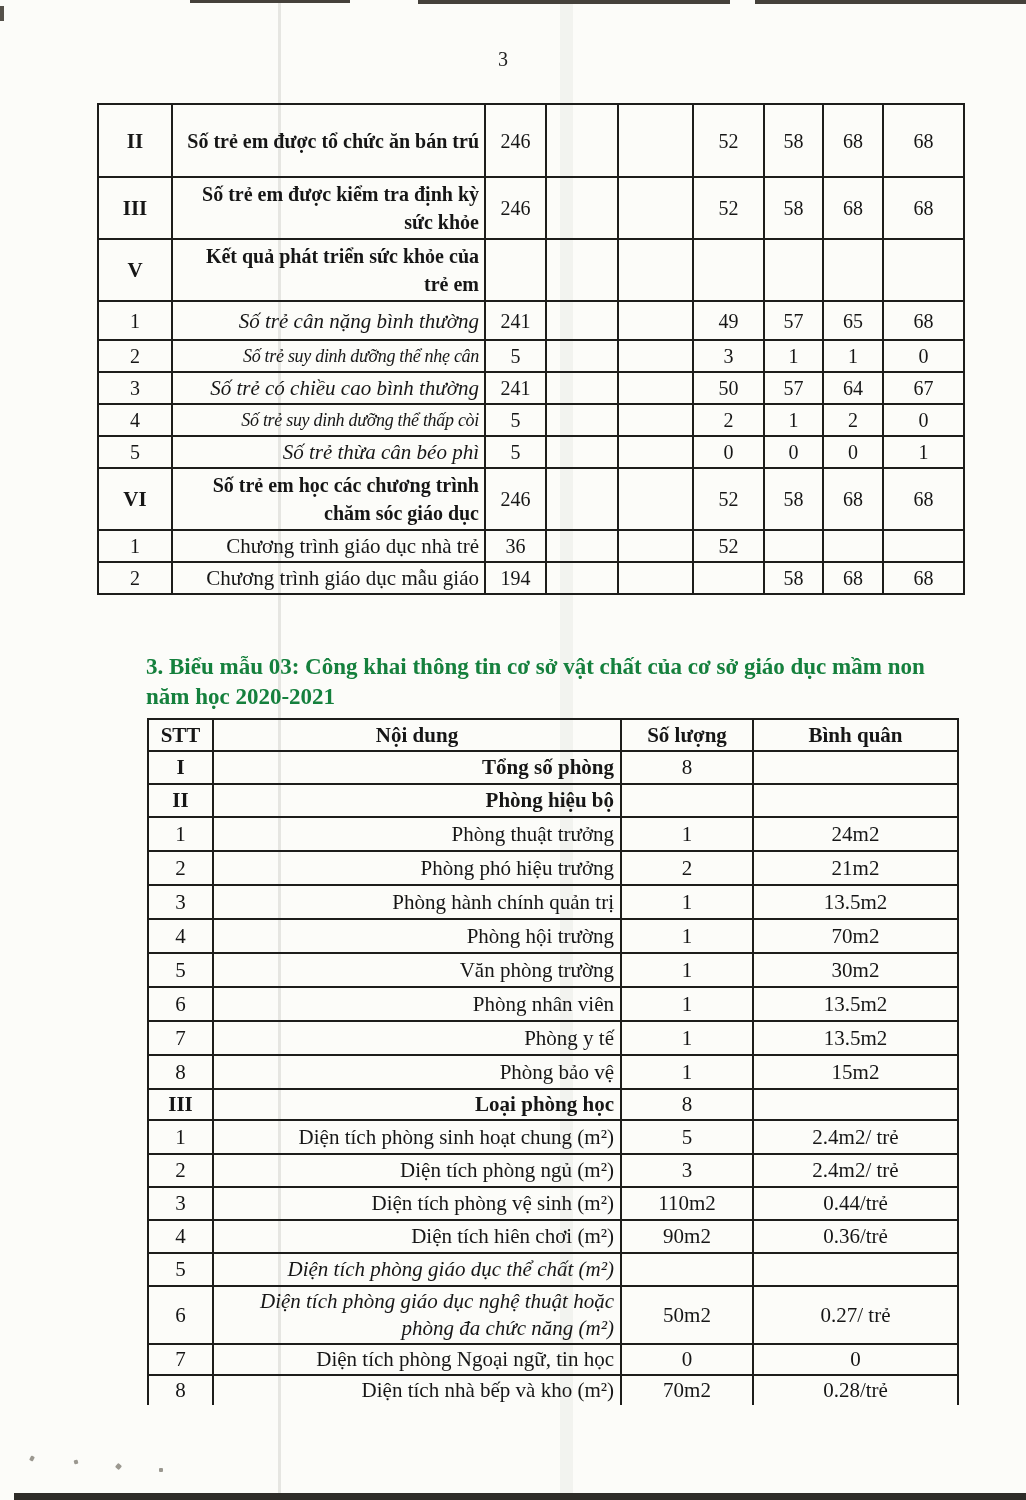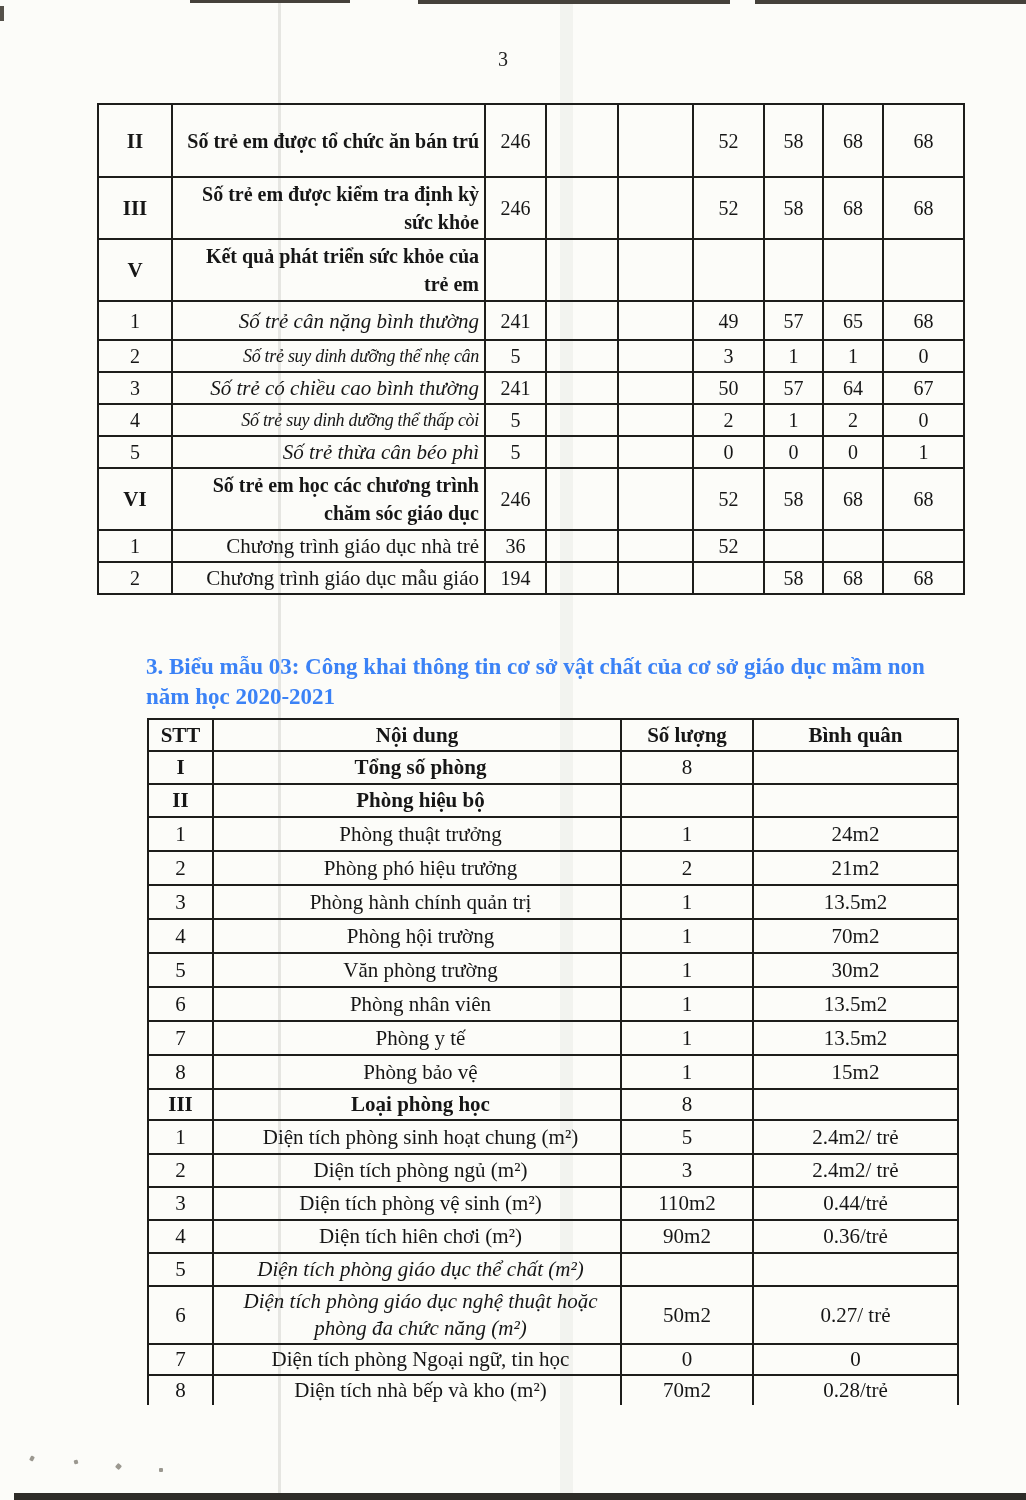--- a/index.html
+++ b/index.html
@@ -45,35 +45,35 @@
   .t1 td.lbl{text-align:right;padding:2px 5px 2px 9px;font-family:Liberation Serif, serif;}
   .t1 tr.style-bold td:nth-child(1){font-weight:700;font-size:21px;}
   .t1 tr.style-bold td.lbl{font-weight:700;font-size:20px;line-height:28px;}
   .t1 tr.style-italic td.lbl{font-style:italic;font-size:21px;margin-top:32px;}
   .t1 tr.style-italic-sm td.lbl{font-style:italic;font-size:18px;letter-spacing:-.3px;}
   .t1 tr.style-normal td.lbl{font-size:21px;}
 
   
   .heading{
     position:absolute;left:146px;top:652px;width:818px;
-    font-size:23px;font-weight:700;line-height:30px;color:#3b82f6;
+    font-size:23px;font-weight:700;line-height:30px;color:#15803d;
   }
 
   
   .t2{
     position:absolute;left:147px;top:718px;width:810px;
     border-collapse:collapse;table-layout:fixed;
   }
   .t2 th,.t2 td{
     border:2px solid #1d1d1b;
     vertical-align:middle;text-align:center;
     font-size:21px;padding:0;
   }
   .t2 th{font-weight:700;height:30px;border-radius:10px;}
-  .t2 td.lbl{text-align:center;padding:1px 6px 1px 13px;line-height:27px;}
+  .t2 td.lbl{text-align:right;padding:1px 6px 1px 13px;line-height:27px;}
   .t2 tr.style-bold td:nth-child(1){font-weight:700;}
   .t2 tr.style-bold td.lbl{font-weight:700;}
   .t2 tr.style-italic td.lbl{font-style:italic;margin-left:48px;}
   .t2 tbody tr:last-child td{border-bottom:none;}
 </style>
 </head>
 <body>
 
 <div class="page">
 

